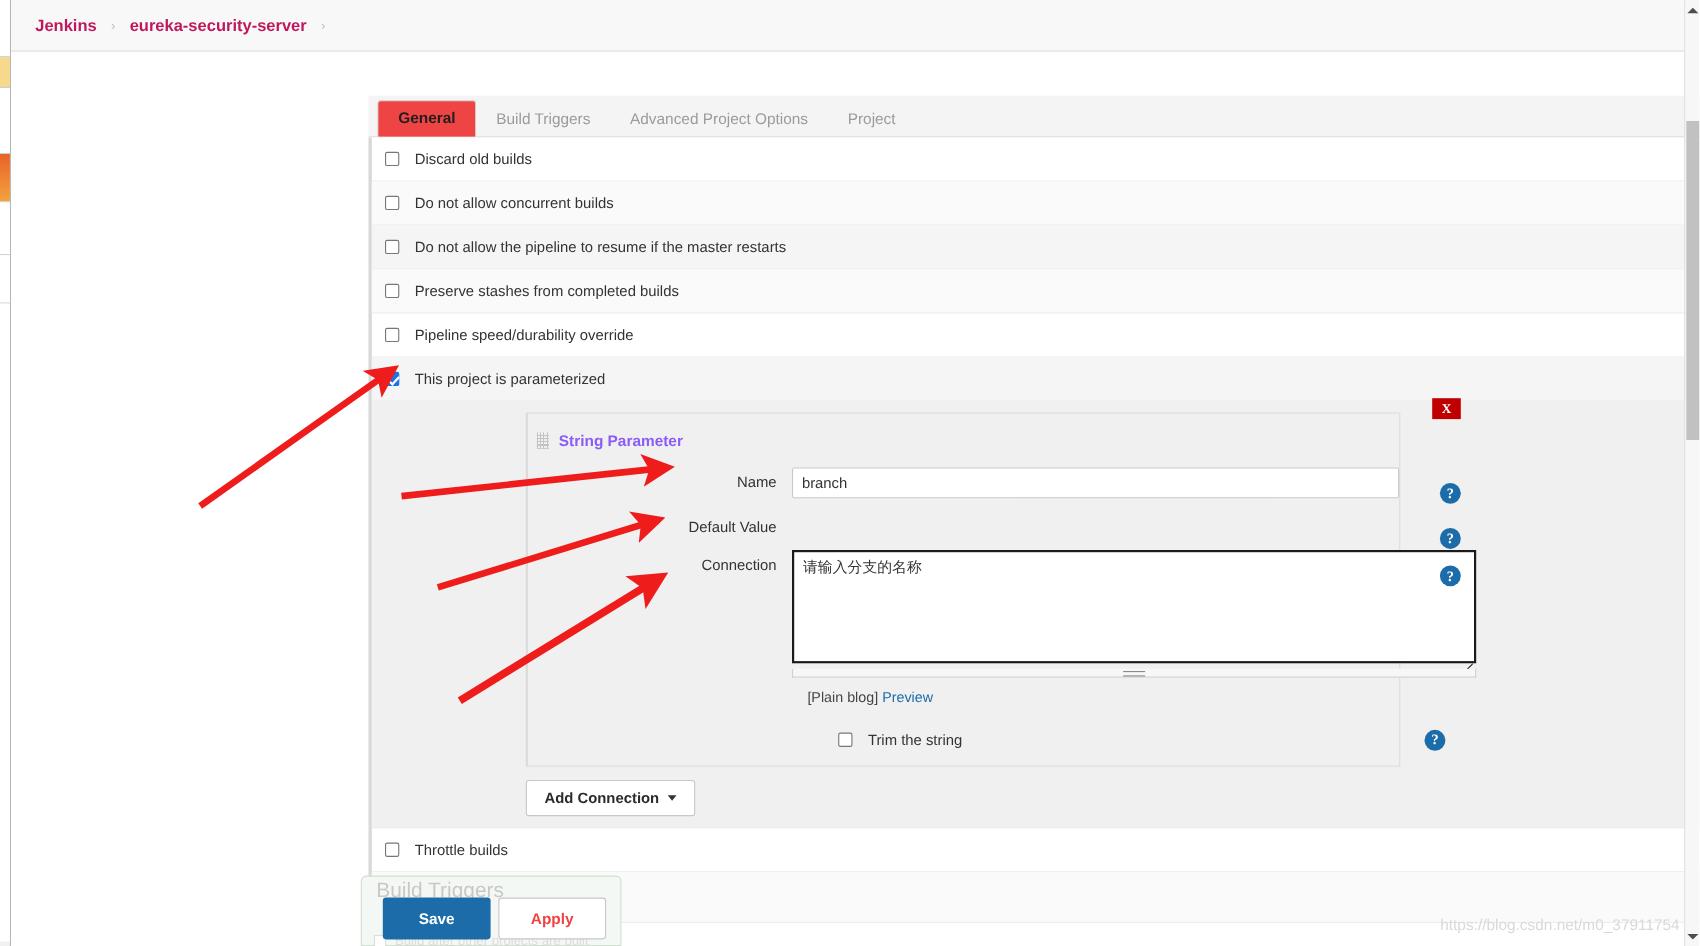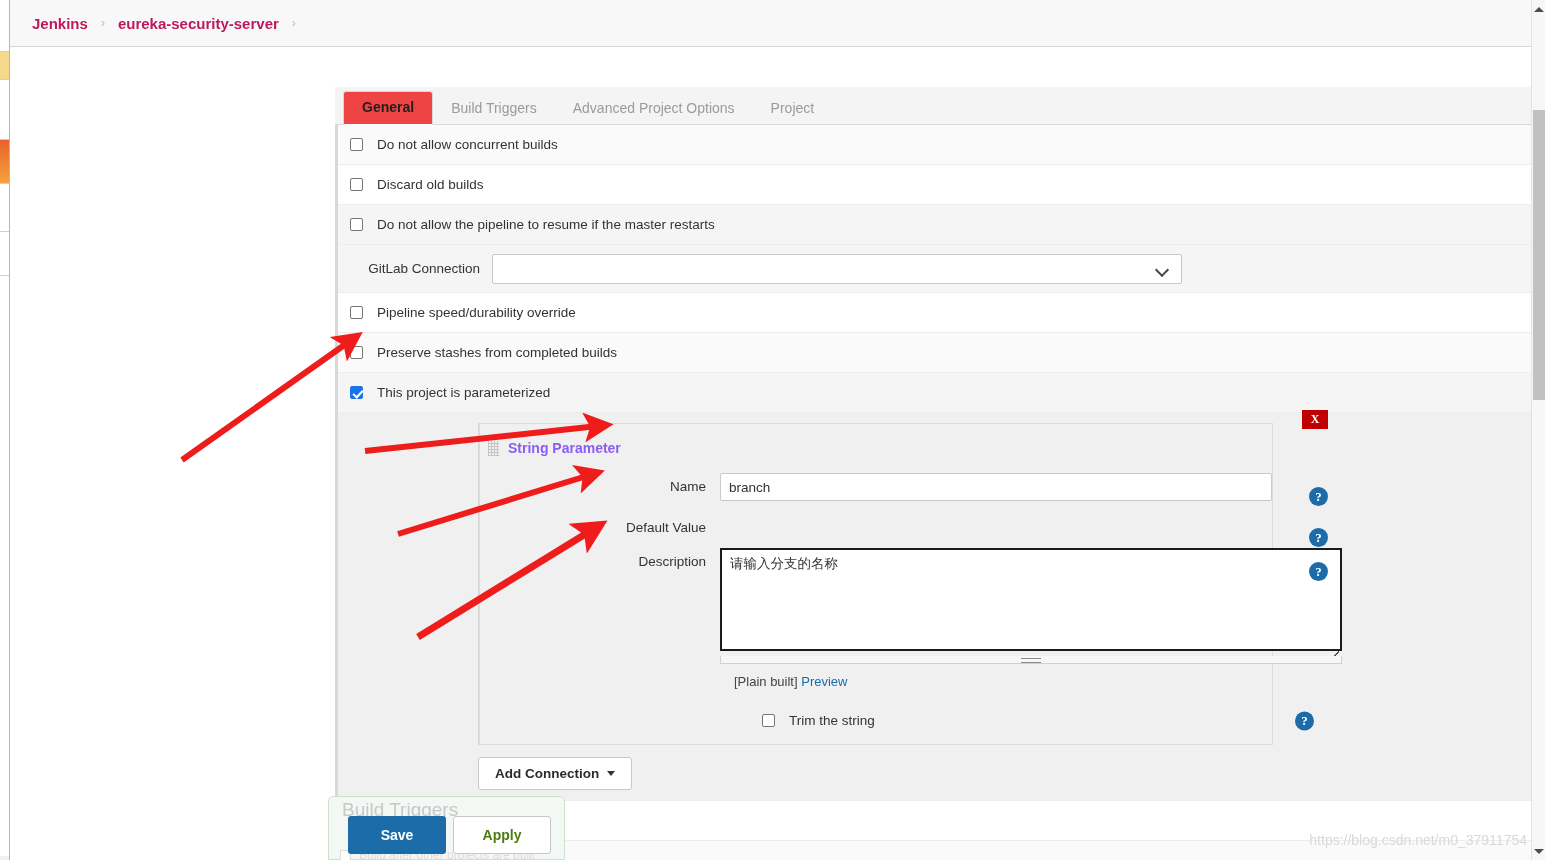--- a/index.html
+++ b/index.html
@@ -236,21 +236,21 @@
     color:#dcdcdc; display:flex; align-items:center; gap:8px;
   }
   .ghost-cb { width:11px;height:11px;border:1px solid #dcdcdc;background:#fff; }
 
   .btn-save, .btn-apply {
     position:absolute; height:38px; border-radius:3px;
     font-size:14px; font-weight:bold; cursor:pointer;
     display:flex; align-items:center; justify-content:center;
   }
   .btn-save { left:348px; top:816px; width:98px; background:#1b6ca8; color:#fff; border:none; }
-  .btn-apply { left:453px; top:816px; width:98px; background:#fff; color:#4d7c0f; border:1px solid #c7c7c7; }
+  .btn-apply { left:453px; top:816px; width:98px; background:#fff; color:#ef4444; border:1px solid #c7c7c7; }
 
   
   .vscroll {
     position:absolute; right:0; top:0; width:14px; height:860px;
     background:#f7f7f7; border-left:1px solid #e2e2e2;
   }
   .vs-arrow {
     position:absolute; left:0; width:14px; height:14px;
     display:flex; align-items:center; justify-content:center; cursor:pointer;
   }
@@ -304,52 +304,46 @@
 
       <div class="tab-bar">
         <div class="tab active">General</div>
         <div class="tab">Build Triggers</div>
         <div class="tab">Advanced Project Options</div>
         <div class="tab">Project</div>
       </div>
 
       <div class="form-area">
 
+        <div class="row">
+          <div class="cb"></div>
+          <span class="row-label">Discard old builds</span>
+
+        </div>
+
         <div class="row alt">
           <div class="cb"></div>
           <span class="row-label">Do not allow concurrent builds</span>
         </div>
 
+        <div class="row shade">
+          <div class="cb"></div>
+          <span class="row-label">Do not allow the pipeline to resume if the master restarts</span>
+        </div>
+
+
+        <div class="row alt">
+          <div class="cb"></div>
+          <span class="row-label">Preserve stashes from completed builds</span>
+
+        </div>
+
         <div class="row">
           <div class="cb"></div>
-          <span class="row-label">Discard old builds</span>
-
-        </div>
-
-        <div class="row shade">
-          <div class="cb"></div>
-          <span class="row-label">Do not allow the pipeline to resume if the master restarts</span>
-        </div>
-
-        <div class="gl-row">
-          <span class="gl-label">GitLab Connection</span>
-          <div class="gl-select">
-            <span style="position:absolute;left:8px;top:6px;font-size:13.5px;color:#333;"></span>
-          </div>
-        </div>
-
-        <div class="row">
-          <div class="cb"></div>
           <span class="row-label">Pipeline speed/durability override</span>
-
-        </div>
-
-        <div class="row alt">
-          <div class="cb"></div>
-          <span class="row-label">Preserve stashes from completed builds</span>
 
         </div>
 
         <div class="row shade">
           <div class="cb checked"></div>
           <span class="row-label">This project is parameterized</span>
 
         </div>
 
         <div class="params-block">
@@ -370,31 +364,31 @@
                 <input class="txt-input" type="text" value="branch" style="">
                 <div class="help" style="right:-56px;top:14px;transform:none;">?</div>
               </div>
 
               <div class="field-row">
                 <span class="field-label">Default Value</span>
                 <div class="help" style="right:-56px;top:14px;transform:none;">?</div>
               </div>
 
               <div class="field-row">
-                <span class="field-label">Description</span>
+                <span class="field-label">Connection</span>
                 <div class="ta-wrap">
                   <textarea class="txt-area" style="">请输入分支的名称</textarea>
                   <div class="ta-grip"></div>
                   <div class="ta-dragbar"></div>
                 </div>
                 <div class="help" style="right:-56px;top:14px;transform:none;">?</div>
               </div>
 
               <div class="plain-row">
-                <span>[Plain built]</span>
+                <span>[Plain blog]</span>
                 <a>Preview</a>
               </div>
 
               <div class="trim-row">
                 <div class="cb"></div>
                 <span class="row-label">Trim the string</span>
                 <div class="help" style="right:-42px;">?</div>
               </div>
 
             </div>

